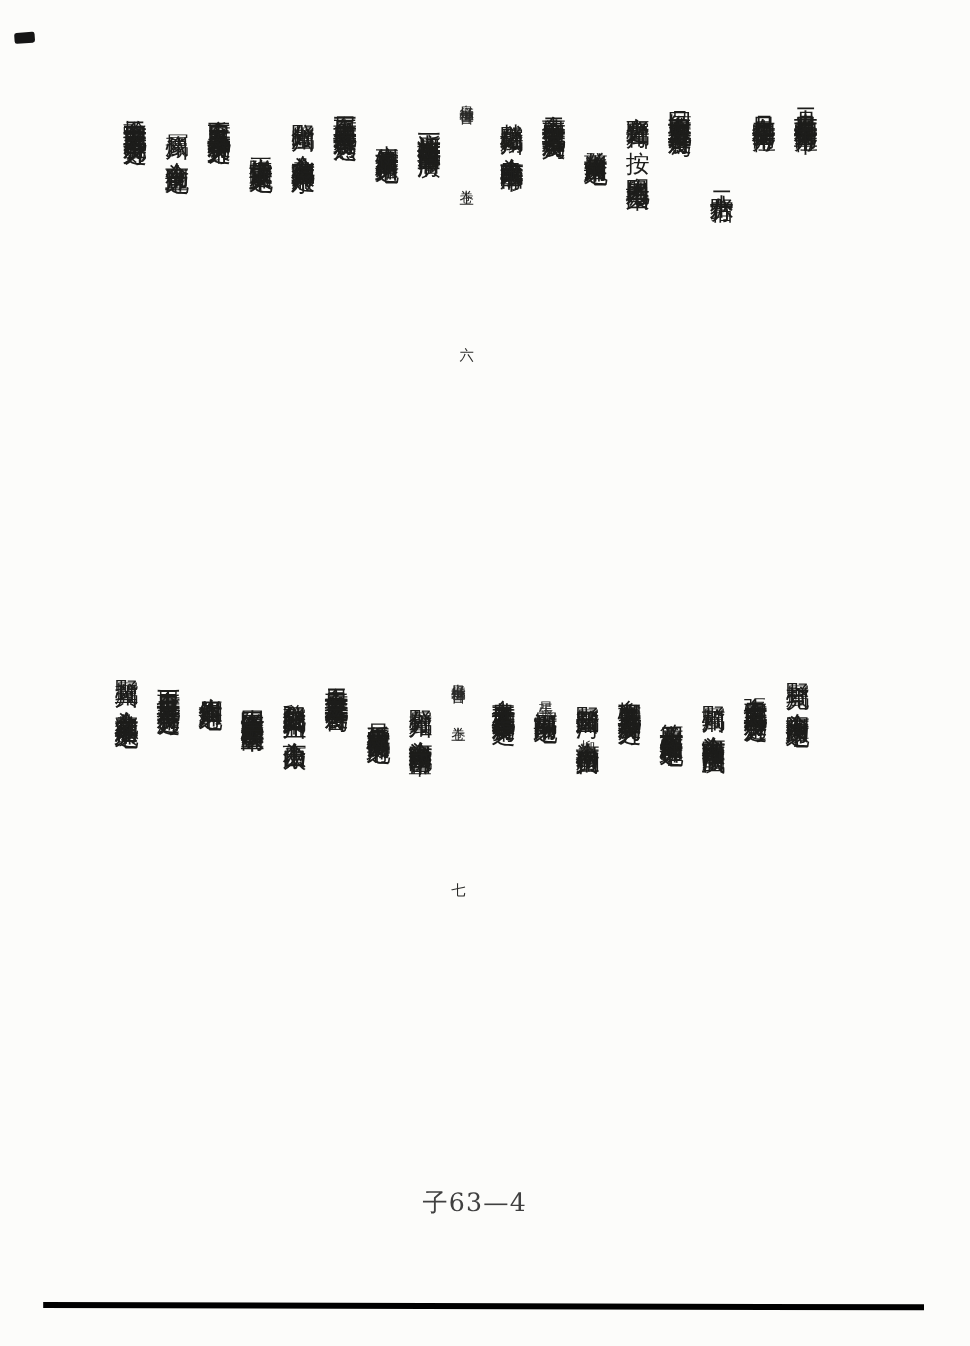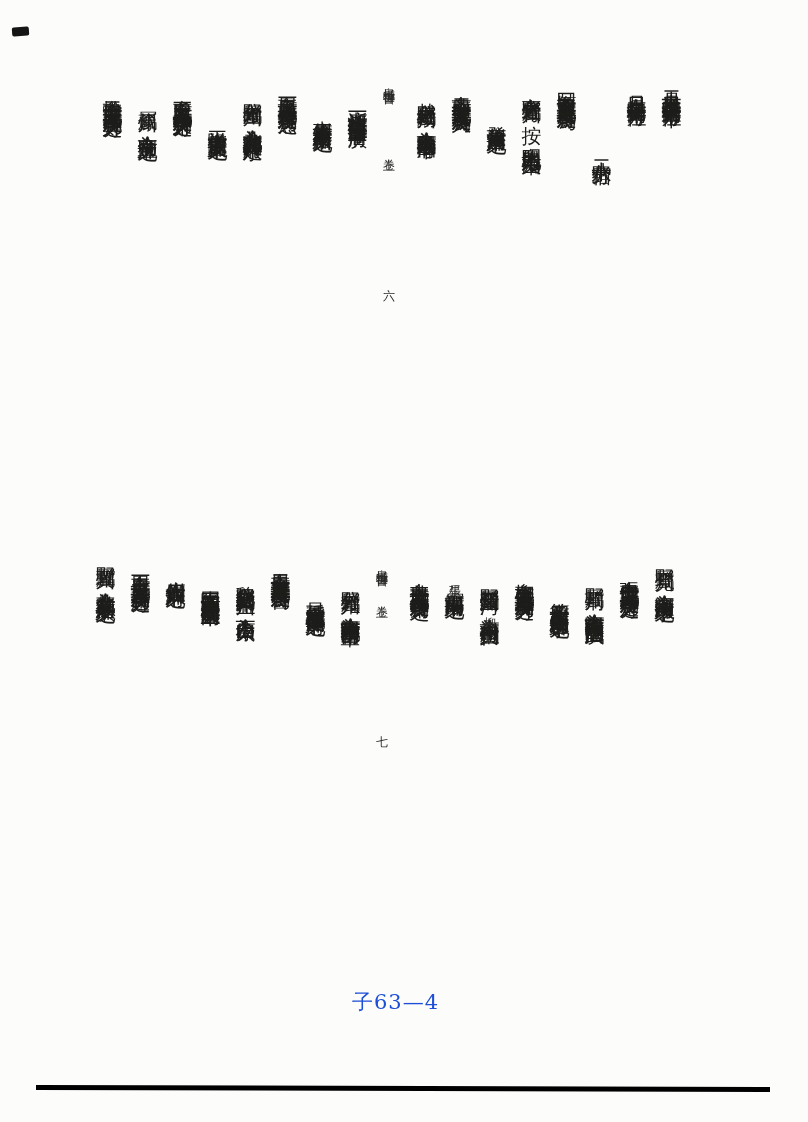--- a/index.html
+++ b/index.html
@@ -24,21 +24,21 @@
   }
   .col span.n{font-size:20px;}
   .col span.s{font-size:12px;letter-spacing:1px;color:#2a2a28;}
   .title-col{
     width:20px;margin:0 7px;
     font-size:12.5px;letter-spacing:1px;color:#2a2a28;
   }
   .vgap{display:inline-block;width:1px;}
   .footer-label{
     position:absolute;left:352px;top:988px;
-    font-size:21px;letter-spacing:1px;color:#1d4ed8;
+    font-size:21px;letter-spacing:1px;color:#404040;
     font-family:"DejaVu Serif","Liberation Serif",serif;
   }
   .ink-mark{
     position:absolute;left:12px;top:27px;width:17px;height:9px;
     background:#151515;border-radius:2px;transform:rotate(-4deg);
   }
   .scan-line{
     position:absolute;left:36px;top:1086px;width:734px;height:5px;
     background:#000;transform:rotate(0.15deg);
   }

